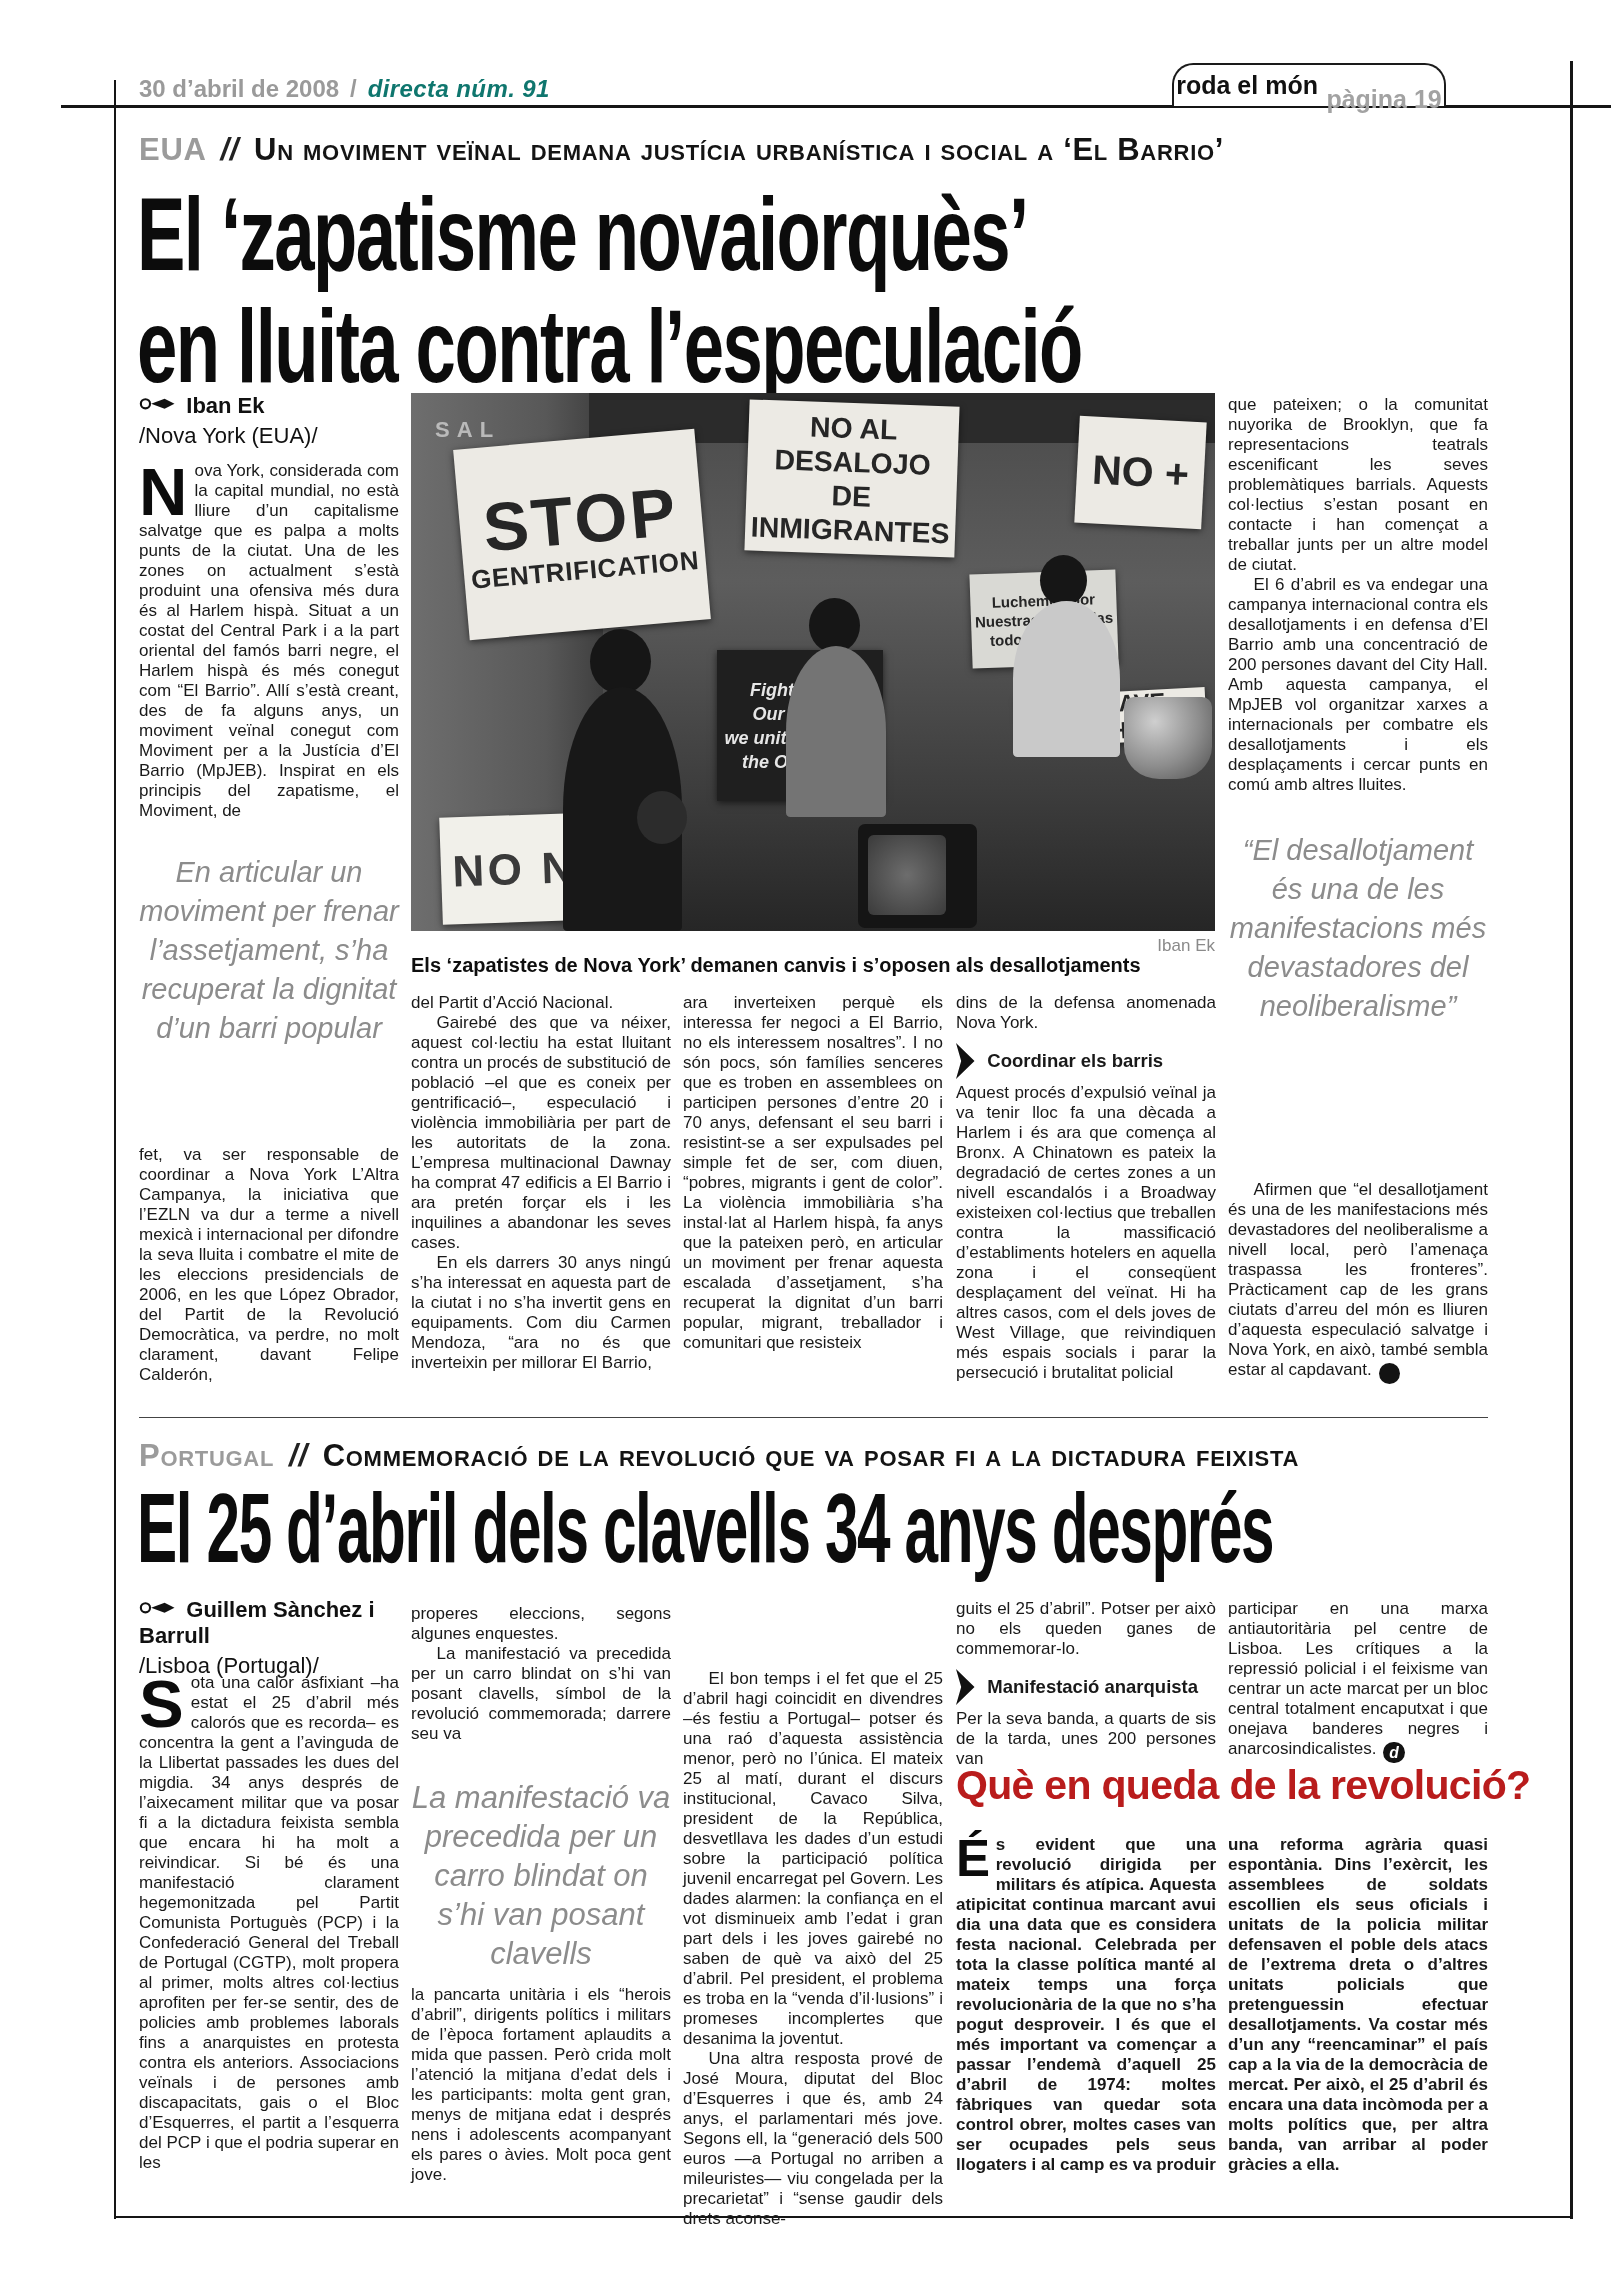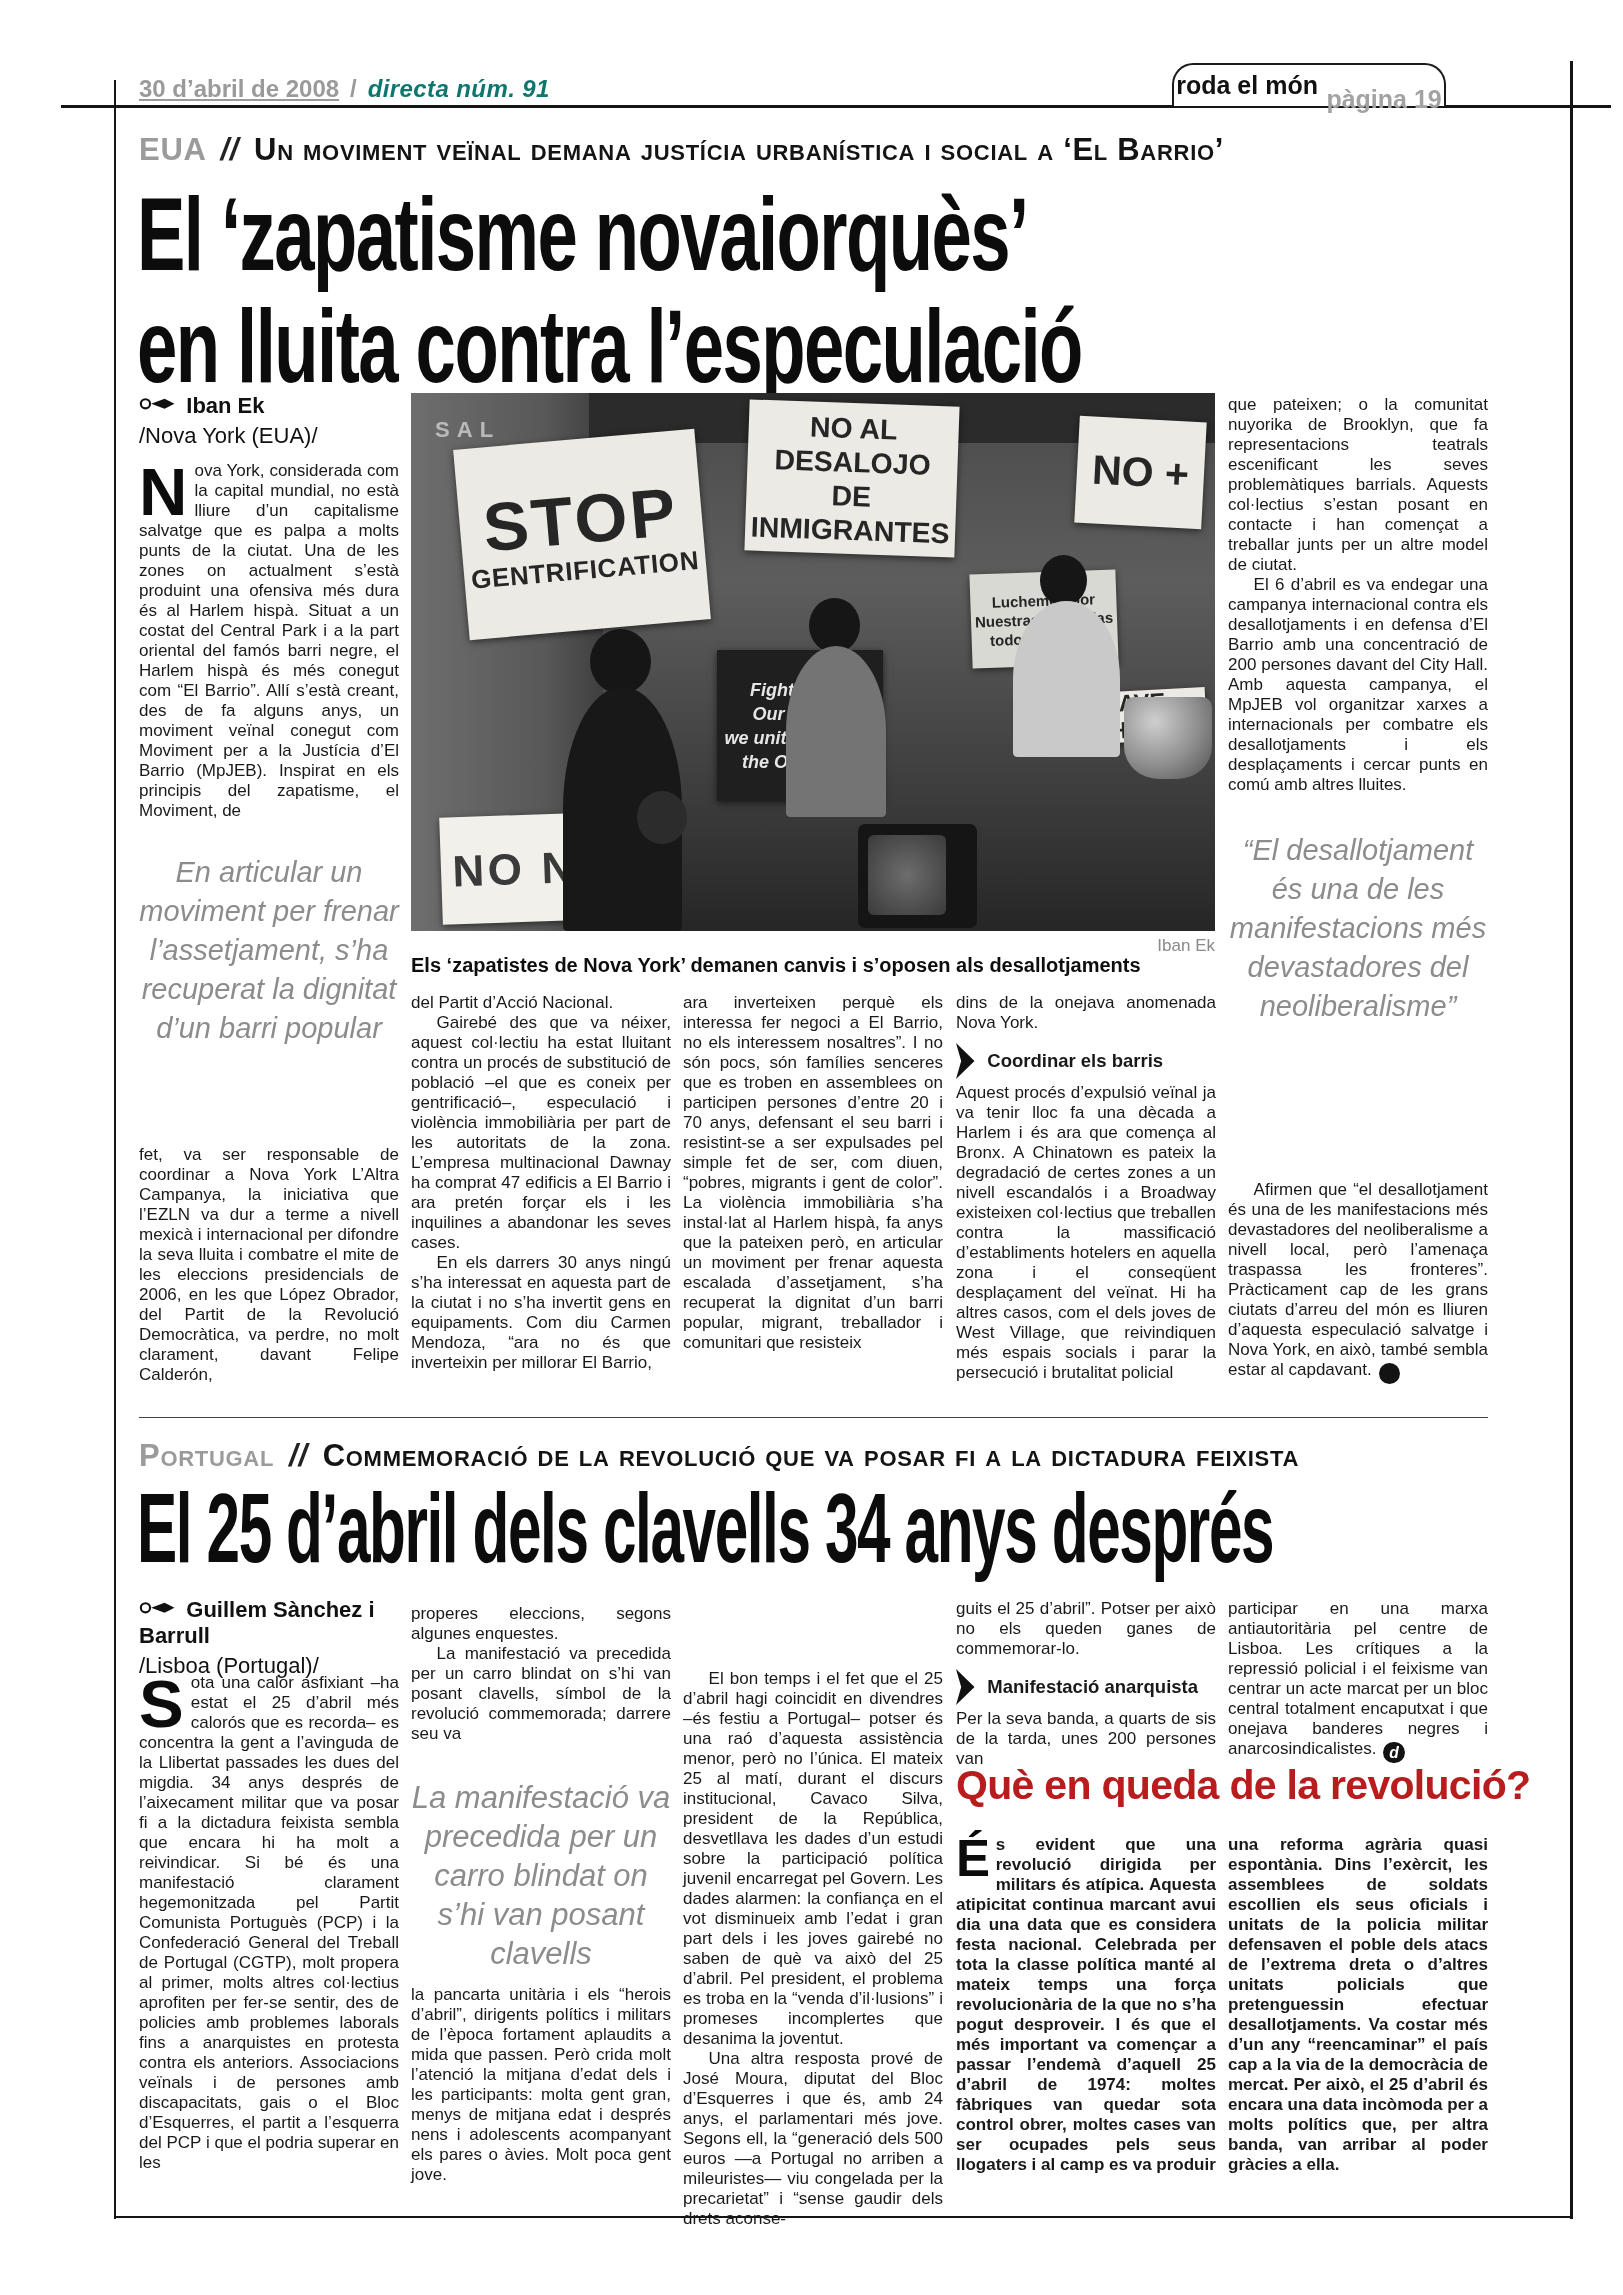--- a/index.html
+++ b/index.html
@@ -3,21 +3,21 @@
 <meta charset="utf-8">
 <style>
   html,body{margin:0;padding:0;background:#dcdcdc;}
   #page{position:relative;width:1623px;height:2295px;background:#ffffff;
         font-family:"Liberation Sans","DejaVu Sans",sans-serif;color:#111;overflow:hidden;}
   .abs{position:absolute;}
   .rule{position:absolute;background:#151515;}
 
   
   .masthead{position:absolute;left:139px;top:75px;font-size:24px;white-space:nowrap;}
-  .m-date{color:#9a9a9a;font-weight:bold;text-decoration:underline;}
+  .m-date{color:#9a9a9a;font-weight:bold;}
   .m-slash{color:#9a9a9a;font-weight:bold;padding:0 4.3px;}
   .m-issue{color:#0f766e;font-weight:bold;font-style:italic;letter-spacing:0.4px;}
   .section-tab{position:absolute;left:1172px;top:63px;width:270px;height:41px;
         border:2.8px solid #1a1a1a;border-bottom:none;border-radius:21.3px 21.3px 0 0;
         display:flex;align-items:center;justify-content:center;font-size:25px;background:#fff;white-space:nowrap;}
   .tab-section{font-weight:bold;color:#111;}
   .tab-page{font-weight:bold;color:#a2a2a2;margin-left:8.5px;margin-top:27px;}
 
   
   .kicker{font-variant:small-caps;font-weight:bold;font-size:31px;letter-spacing:0.7px;white-space:nowrap;}
@@ -187,21 +187,21 @@
     <p>del Partit d’Acció Nacional.</p>
     <p class="ind">Gairebé des que va néixer, aquest col·lectiu ha estat lluitant contra un procés de substitució de població –el que es coneix per gentrificació–, especulació i violència immobiliària per part de les autoritats de la zona. L’empresa multinacional Dawnay ha comprat 47 edificis a El Barrio i ara pretén forçar els i les inquilines a abandonar les seves cases.</p>
     <p class="ind">En els darrers 30 anys ningú s’ha interessat en aquesta part de la ciutat i no s’ha invertit gens en equipaments. Com diu Carmen Mendoza, “ara no és que inverteixin per millorar El Barrio,</p>
   </div>
 
   <div class="abs body" style="left:683px;top:993px;width:260px;">
     <p>ara inverteixen perquè els interessa fer negoci a El Barrio, no els interessem nosaltres”. I no són pocs, són famílies senceres que es troben en assemblees on participen persones d’entre 20 i 70 anys, defensant el seu barri i resistint-se a ser expulsades pel simple fet de ser, com diuen, “pobres, migrants i gent de color”. La violència immobiliària s’ha instal·lat al Harlem hispà, fa anys que la pateixen però, en articular un moviment per frenar aquesta escalada d’assetjament, s’ha recuperat la dignitat d’un barri popular, migrant, treballador i comunitari que resisteix</p>
   </div>
 
   <div class="abs body" style="left:956px;top:993px;width:260px;">
-    <p>dins de la onejava anomenada Nova York.</p>
+    <p>dins de la defensa anomenada Nova York.</p>
     <div class="subhead">
       <span class="tri"></span>
       <span>Coordinar els barris</span>
     </div>
     <p>Aquest procés d’expulsió veïnal ja va tenir lloc fa una dècada a Harlem i és ara que comença al Bronx. A Chinatown es pateix la degradació de certes zones a un nivell escandalós i a Broadway existeixen col·lectius que treballen contra la massificació d’establiments hotelers en aquella zona i el conseqüent desplaçament del veïnat. Hi ha altres casos, com el dels joves de West Village, que reivindiquen més espais socials i parar la persecució i brutalitat policial</p>
   </div>
 
   <div class="abs body" style="left:1228px;top:395px;width:260px;">
     <p>que pateixen; o la comunitat nuyorika de Brooklyn, que fa representacions teatrals escenificant les seves problemàtiques barrials. Aquests col·lectius s’estan posant en contacte i han començat a treballar junts per un altre model de ciutat.</p>
     <p class="ind">El 6 d’abril es va endegar una campanya internacional contra els desallotjaments i en defensa d’El Barrio amb una concentració de 200 persones davant del City Hall. Amb aquesta campanya, el MpJEB vol organitzar xarxes a internacionals per combatre els desallotjaments i els desplaçaments i cercar punts en comú amb altres lluites.</p>

